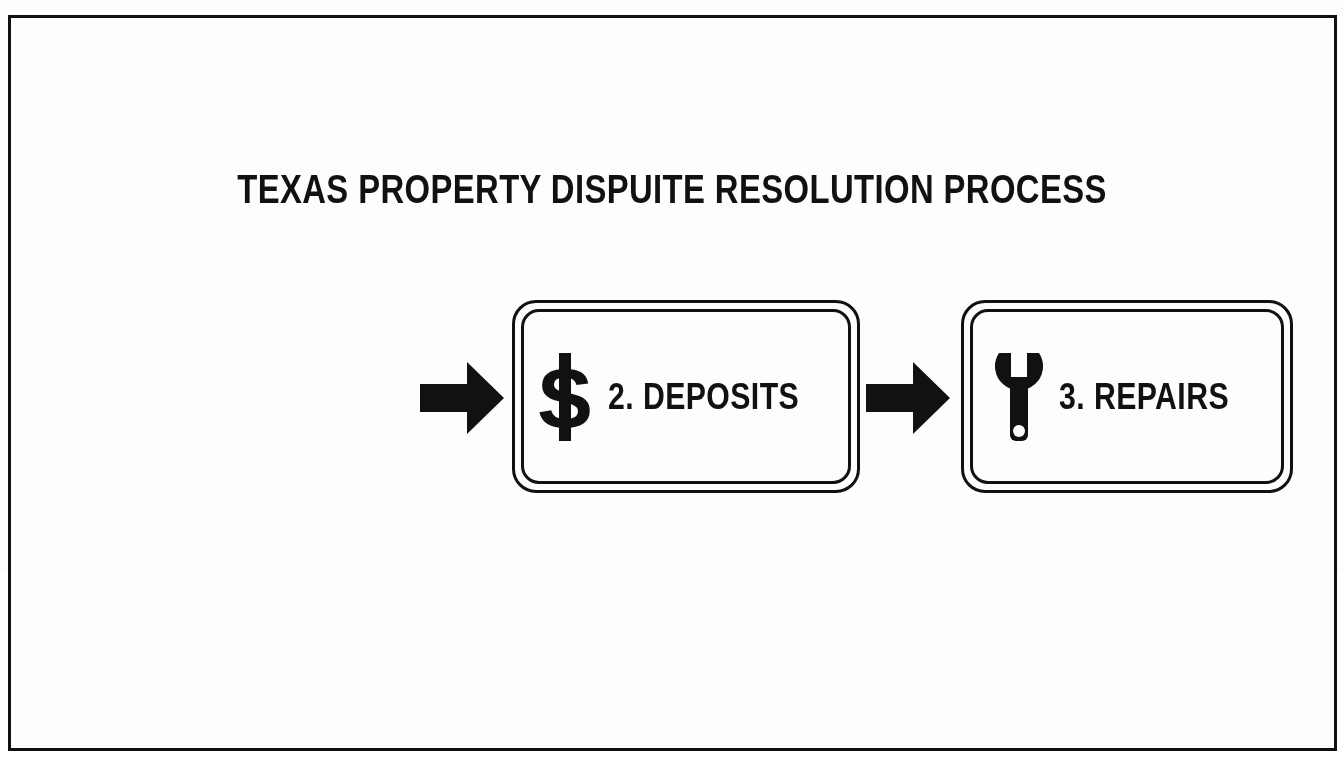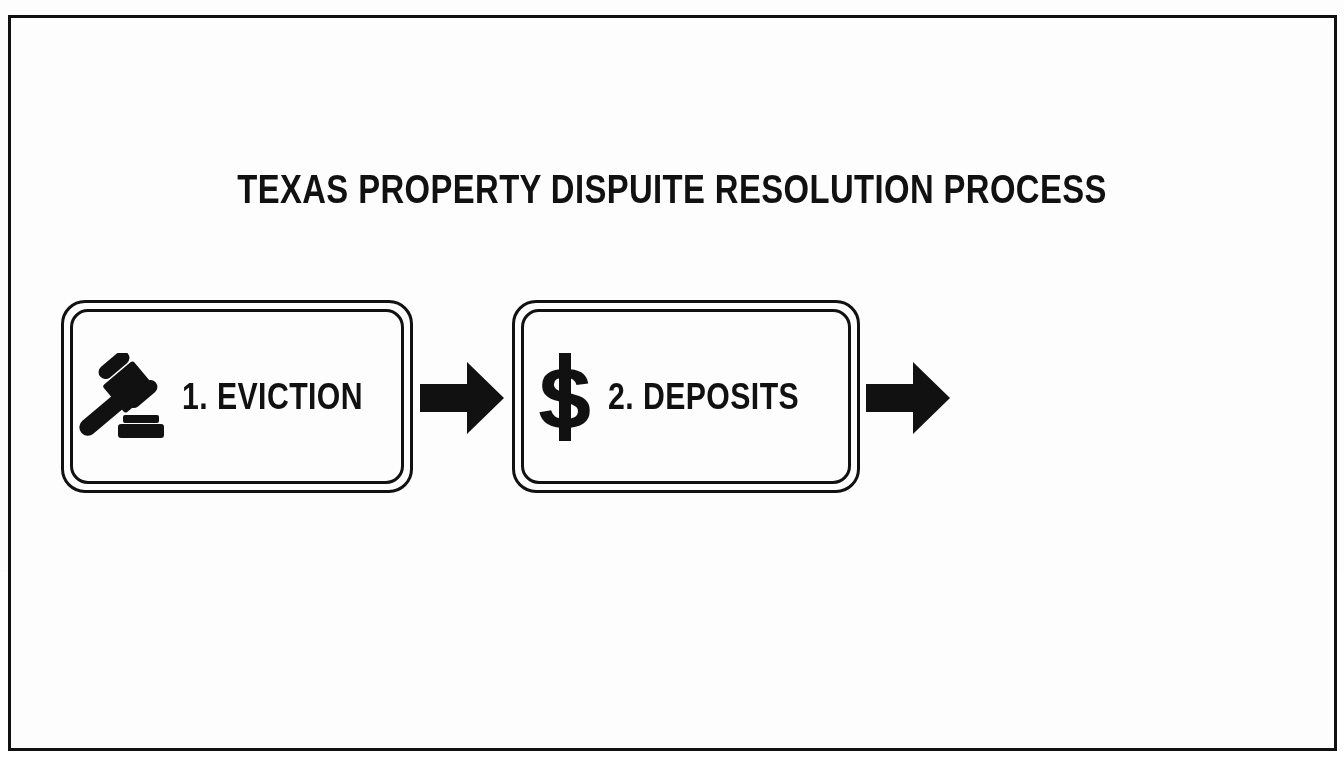--- a/index.html
+++ b/index.html
@@ -122,40 +122,20 @@
 <body>
 
 <div id="canvas">
 
   <div id="frame"></div>
 
   <div id="title">TEXAS PROPERTY DISPUITE RESOLUTION PROCESS</div>
 
   <div id="flow">
 
-    <div class="step-box" id="box-1">
-      <div class="inner-border"></div>
-      <div class="step-content">
-        <svg class="step-icon" width="92" height="88" viewBox="0 0 92 88">
-          <g fill="#111111">
-
-            <rect x="-2" y="52" width="62" height="17" rx="8.5" transform="rotate(-40 28 60)"></rect>
-
-            <rect x="33" y="16" width="40" height="36" rx="3" transform="rotate(-40 53 34)"></rect>
-
-            <rect x="20" y="5" width="36" height="14" rx="7" transform="rotate(-40 38 12)"></rect>
-            <rect x="48" y="34" width="36" height="14" rx="7" transform="rotate(-40 66 41)"></rect>
-
-            <rect x="47" y="62" width="36" height="8" rx="2"></rect>
-            <rect x="42" y="71" width="46" height="14" rx="3"></rect>
-          </g>
-        </svg>
-        <span class="step-label">1. EVICTION</span>
-      </div>
-    </div>
 
     <svg class="flow-arrow" id="arrow-1" viewBox="0 0 84 82">
       <polygon fill="#111111" points="0,27 47,27 47,5 84,41 47,77 47,55 0,55"></polygon>
     </svg>
 
     <div class="step-box" id="box-2">
       <div class="inner-border"></div>
       <div class="step-content">
         <svg class="step-icon" width="58" height="88" viewBox="0 0 58 88">
           <g fill="#111111">
@@ -164,15 +144,32 @@
           </g>
         </svg>
         <span class="step-label">2. DEPOSITS</span>
       </div>
     </div>
 
     <svg class="flow-arrow" id="arrow-2" viewBox="0 0 84 82">
       <polygon fill="#111111" points="0,27 47,27 47,5 84,41 47,77 47,55 0,55"></polygon>
     </svg>
 
+    <div class="step-box" id="box-3">
+      <div class="inner-border"></div>
+      <div class="step-content">
+        <svg class="step-icon" width="52" height="92" viewBox="0 0 52 92">
+          <g fill="#111111">
+
+            <path d="M6,2 L18,2 L18,26 L34,26 L34,2 L46,2
+                     A24,24 0 1 1 6,2 Z"></path>
+
+            <rect x="17" y="30" width="18" height="60" rx="6"></rect>
+
+            <circle cx="26" cy="80" r="6" fill="#fdfdfd"></circle>
+          </g>
+        </svg>
+        <span class="step-label">3. REPAIRS</span>
+      </div>
+    </div>
 
   </div>
 </div>
 
 </body></html>

